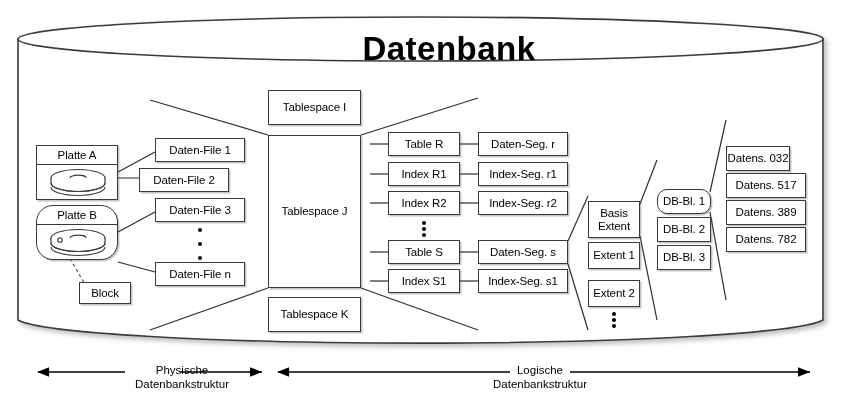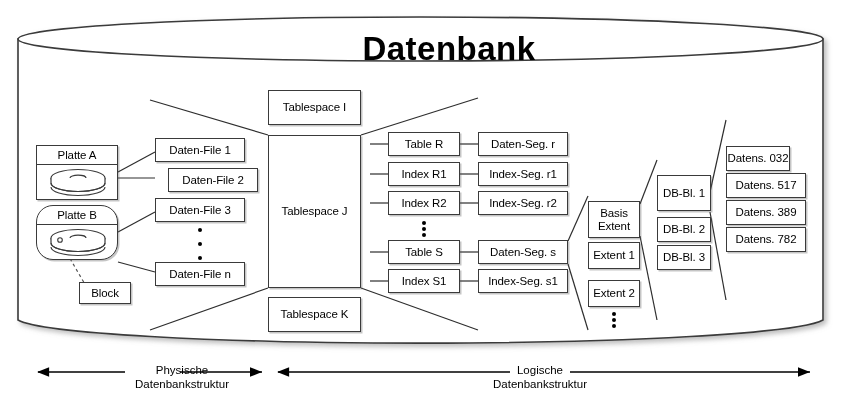--- a/index.html
+++ b/index.html
@@ -159,21 +159,21 @@
       <path d="M4,11 L4,16 A27,8.5 0 0 0 58,16 L58,11" fill="#fff" stroke="#3a3a3a" stroke-width="1.2"></path>
       <path d="M4,16 A27,8.5 0 0 0 58,16" fill="none" stroke="#3a3a3a" stroke-width="1.1"></path>
       <path d="M4,20 A27,8.5 0 0 0 58,20" fill="none" stroke="#3a3a3a" stroke-width="1.1"></path>
       <circle cx="13" cy="13" r="2.3" fill="#fff" stroke="#3a3a3a" stroke-width="1.1"></circle>
     </svg>
   </div>
 
   <div class="box" style="left:79px;top:282px;width:52px;height:22px;">Block</div>
 
   <div class="box" style="left:155px;top:138px;width:90px;height:24px;">Daten-File 1</div>
-  <div class="box" style="left:168px;top:168px;width:90px;height:24px;">Daten-File 2</div>
+  <div class="box" style="left:139px;top:168px;width:90px;height:24px;">Daten-File 2</div>
   <div class="box" style="left:155px;top:198px;width:90px;height:24px;">Daten-File 3</div>
   <div class="dots" style="left:196px;top:228px;width:8px;height:32px;">
       <i></i>
       <i></i>
       <i></i>
     </div>
   <div class="box" style="left:155px;top:262px;width:90px;height:24px;">Daten-File n</div>
 
   <div class="box" style="left:268px;top:90px;width:93px;height:35px;">Tablespace I</div>
   <div class="box" style="left:268px;top:135px;width:93px;height:153px;">Tablespace J</div>
@@ -199,21 +199,21 @@
   <div class="box" style="left:588px;top:201px;width:52px;height:37px;">Basis
 Extent</div>
   <div class="box" style="left:588px;top:242px;width:52px;height:27px;">Extent 1</div>
   <div class="box" style="left:588px;top:280px;width:52px;height:27px;">Extent 2</div>
   <div class="dots" style="left:610px;top:312px;width:8px;height:16px;">
       <i></i>
       <i></i>
       <i></i>
     </div>
 
-  <div class="box" style="left:657px;top:175px;width:54px;height:36px;">DB-Bl. 1</div>
+  <div class="box" style="left:657px;top:189px;width:54px;height:25px;border-radius:10px;">DB-Bl. 1</div>
   <div class="box" style="left:657px;top:217px;width:54px;height:25px;">DB-Bl. 2</div>
   <div class="box" style="left:657px;top:245px;width:54px;height:25px;">DB-Bl. 3</div>
 
   <div class="box" style="left:726px;top:146px;width:64px;height:25px;">Datens. 032</div>
   <div class="box" style="left:726px;top:173px;width:80px;height:25px;">Datens. 517</div>
   <div class="box" style="left:726px;top:200px;width:80px;height:25px;">Datens. 389</div>
   <div class="box" style="left:726px;top:227px;width:80px;height:25px;">Datens. 782</div>
 
   <div class="axis-label" style="left:92px;top:363px;width:180px;">Physische
 Datenbankstruktur</div>

